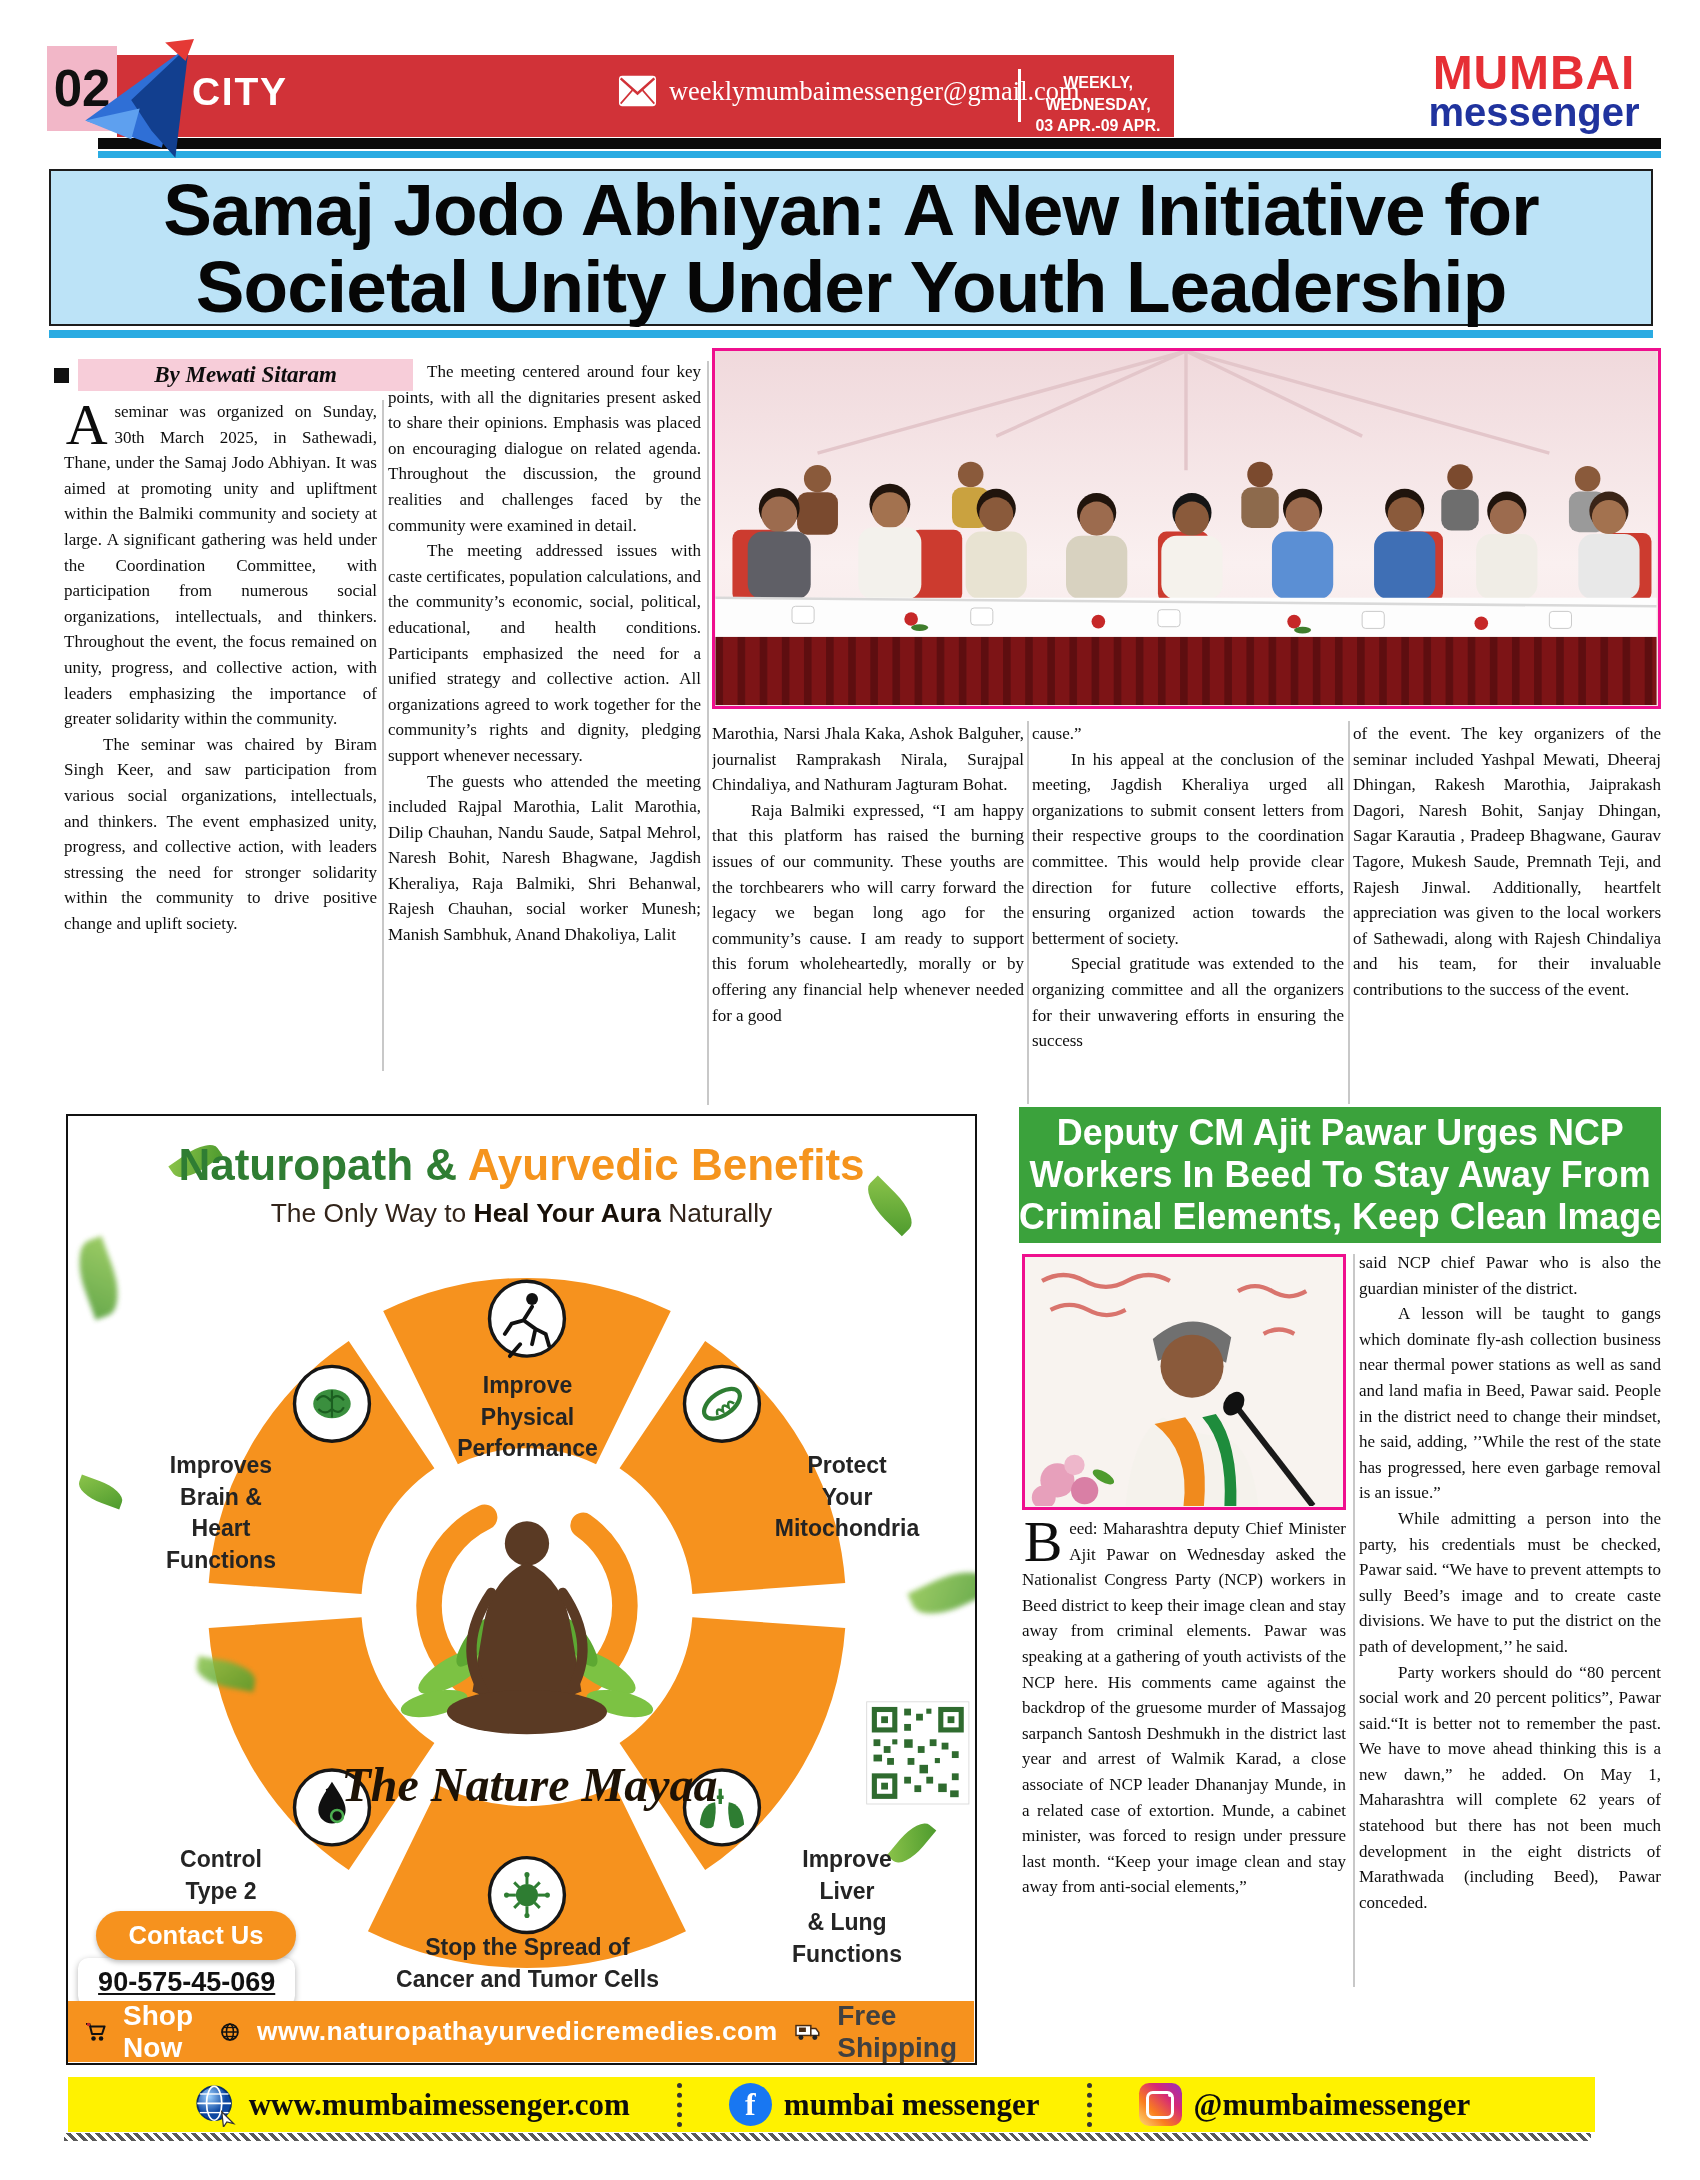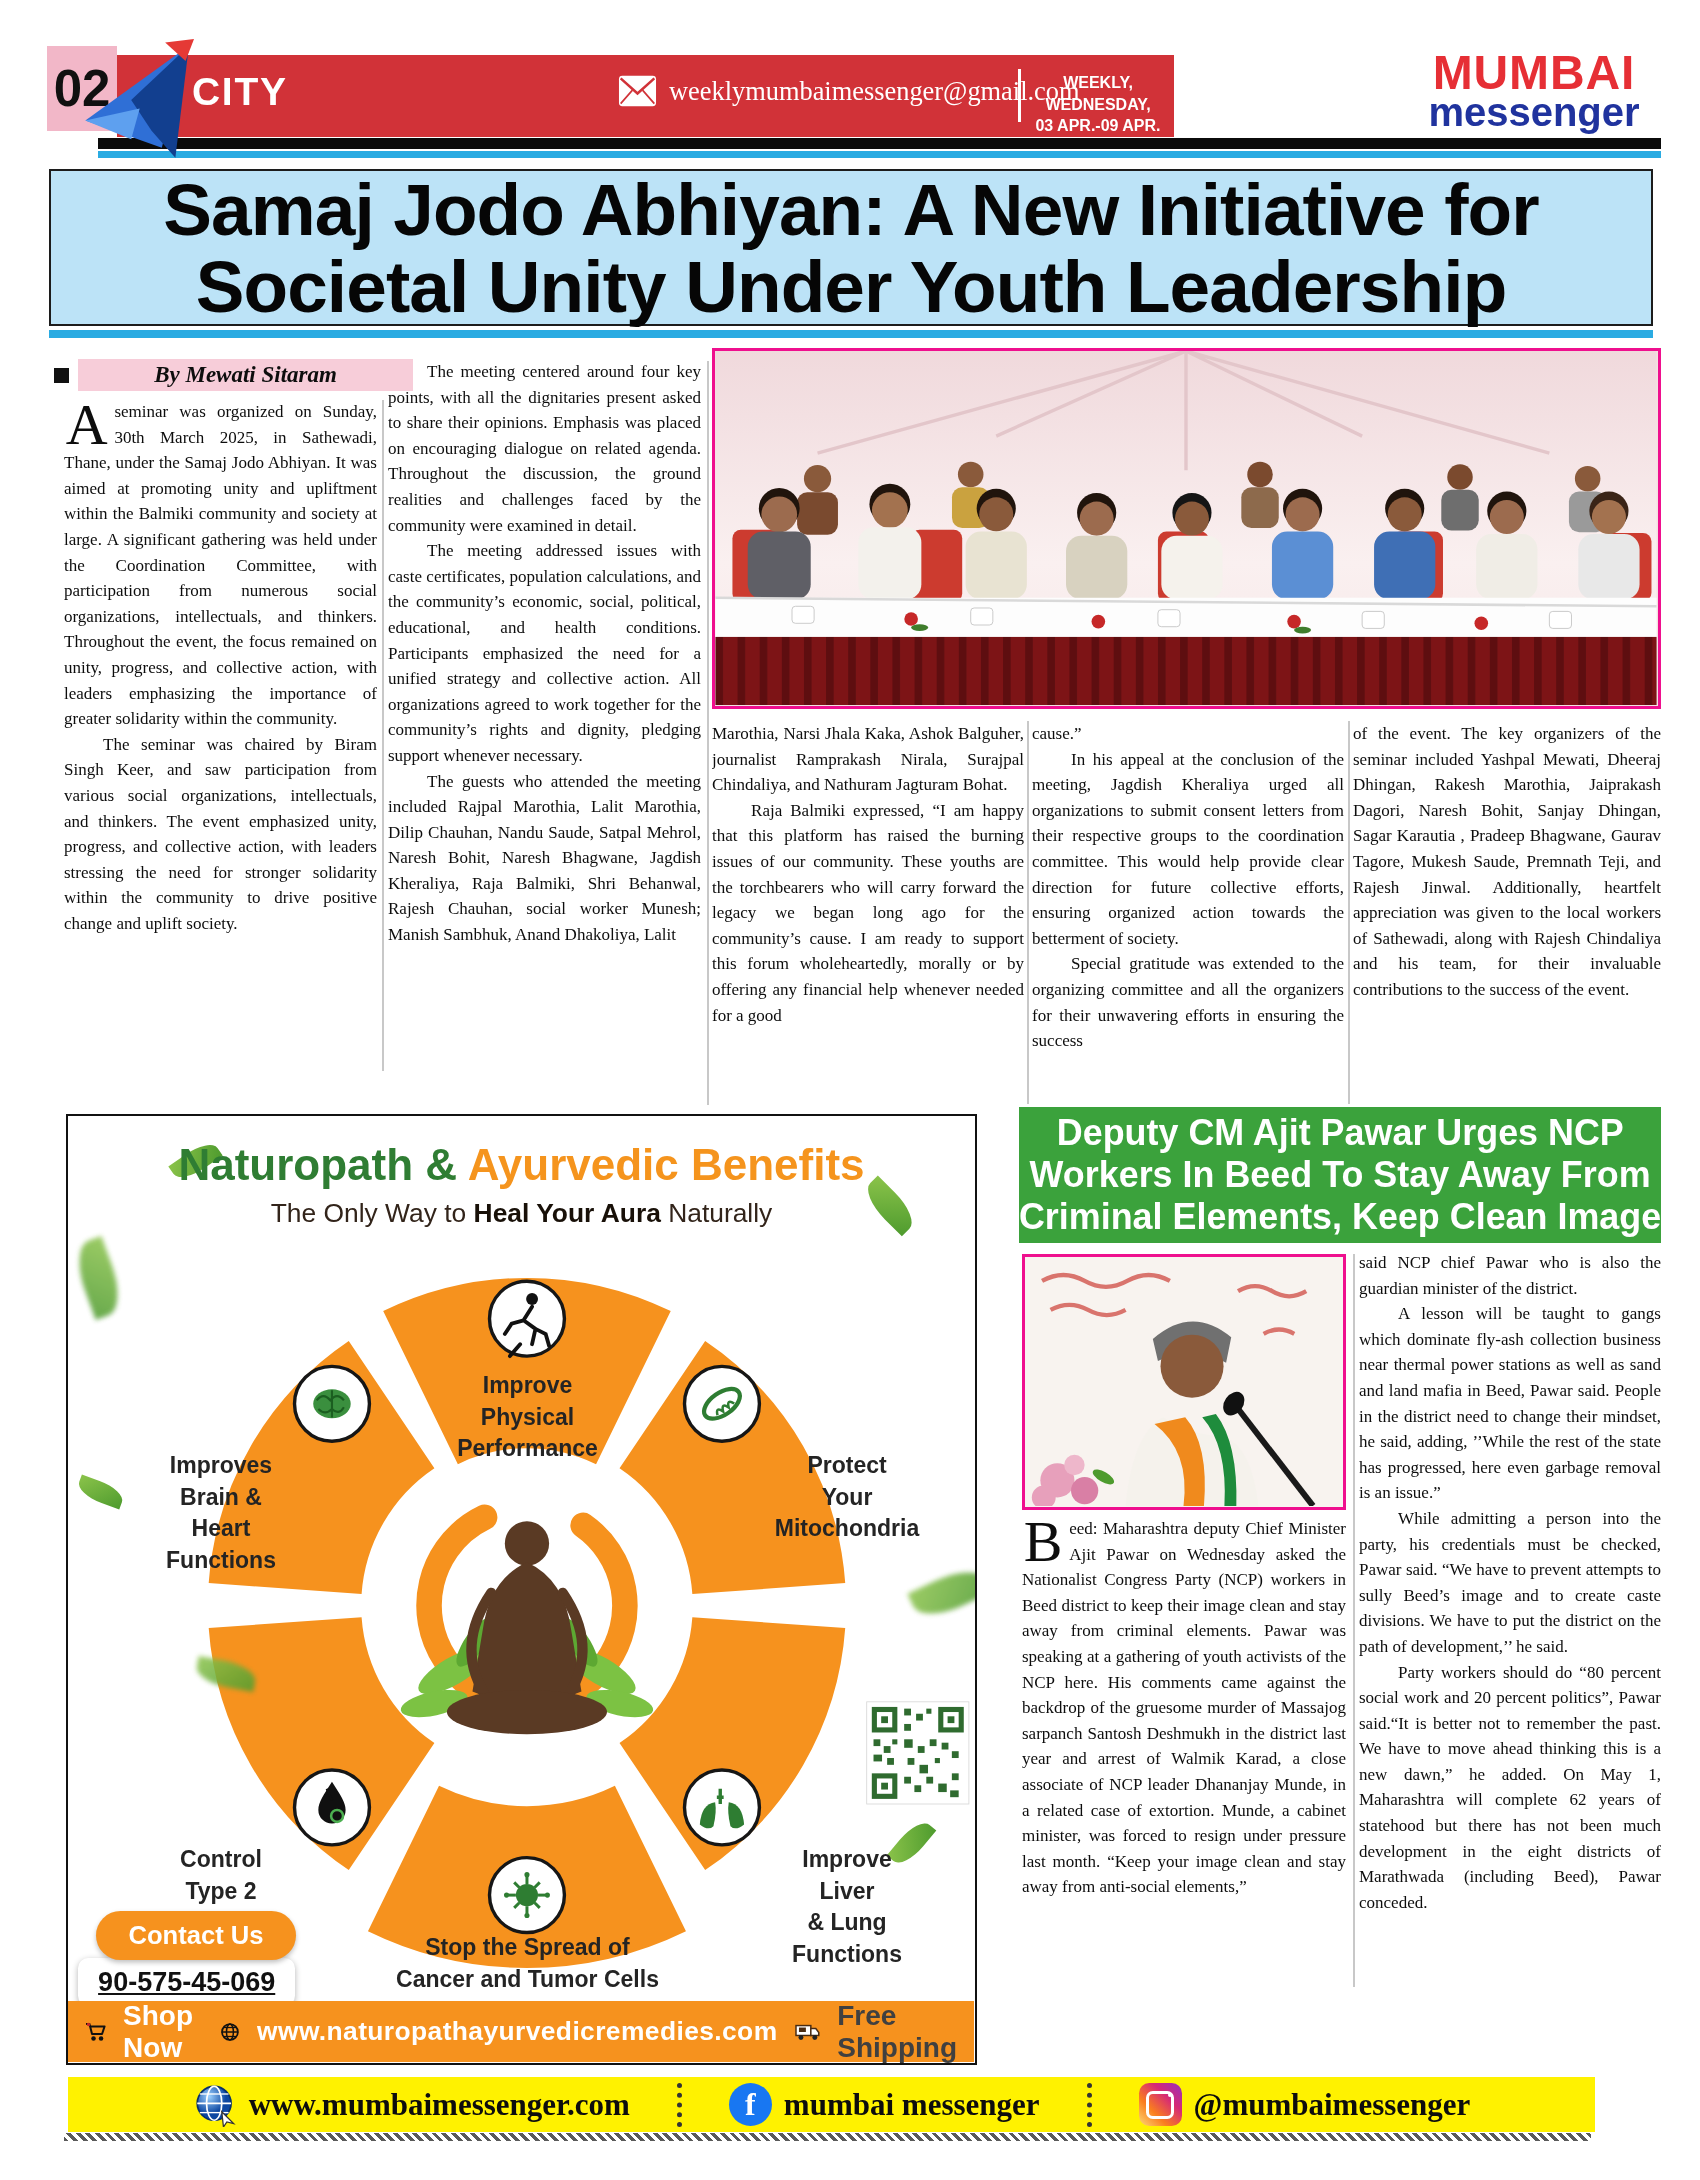--- a/index.html
+++ b/index.html
@@ -429,20 +429,21 @@
       <span>Improve</span>
         <span>Liver</span>
         <span>&amp; Lung</span>
         <span>Functions</span>
     </div>
     <div class="seglabel" style="left:302px;top:816px;width:315px;">
       <span>Stop the Spread of</span>
         <span>Cancer and Tumor Cells</span>
     </div>
 
+    <div class="brand">The Nature Mayaa</div>
 
     <div class="contactpill">
       <span>Contact Us</span>
     </div>
     <div class="phonecard">
       <span>90-575-45-069</span>
     </div>
 
     <div class="adbar">
       <svg width="36" height="34" viewBox="0 0 42 40">

